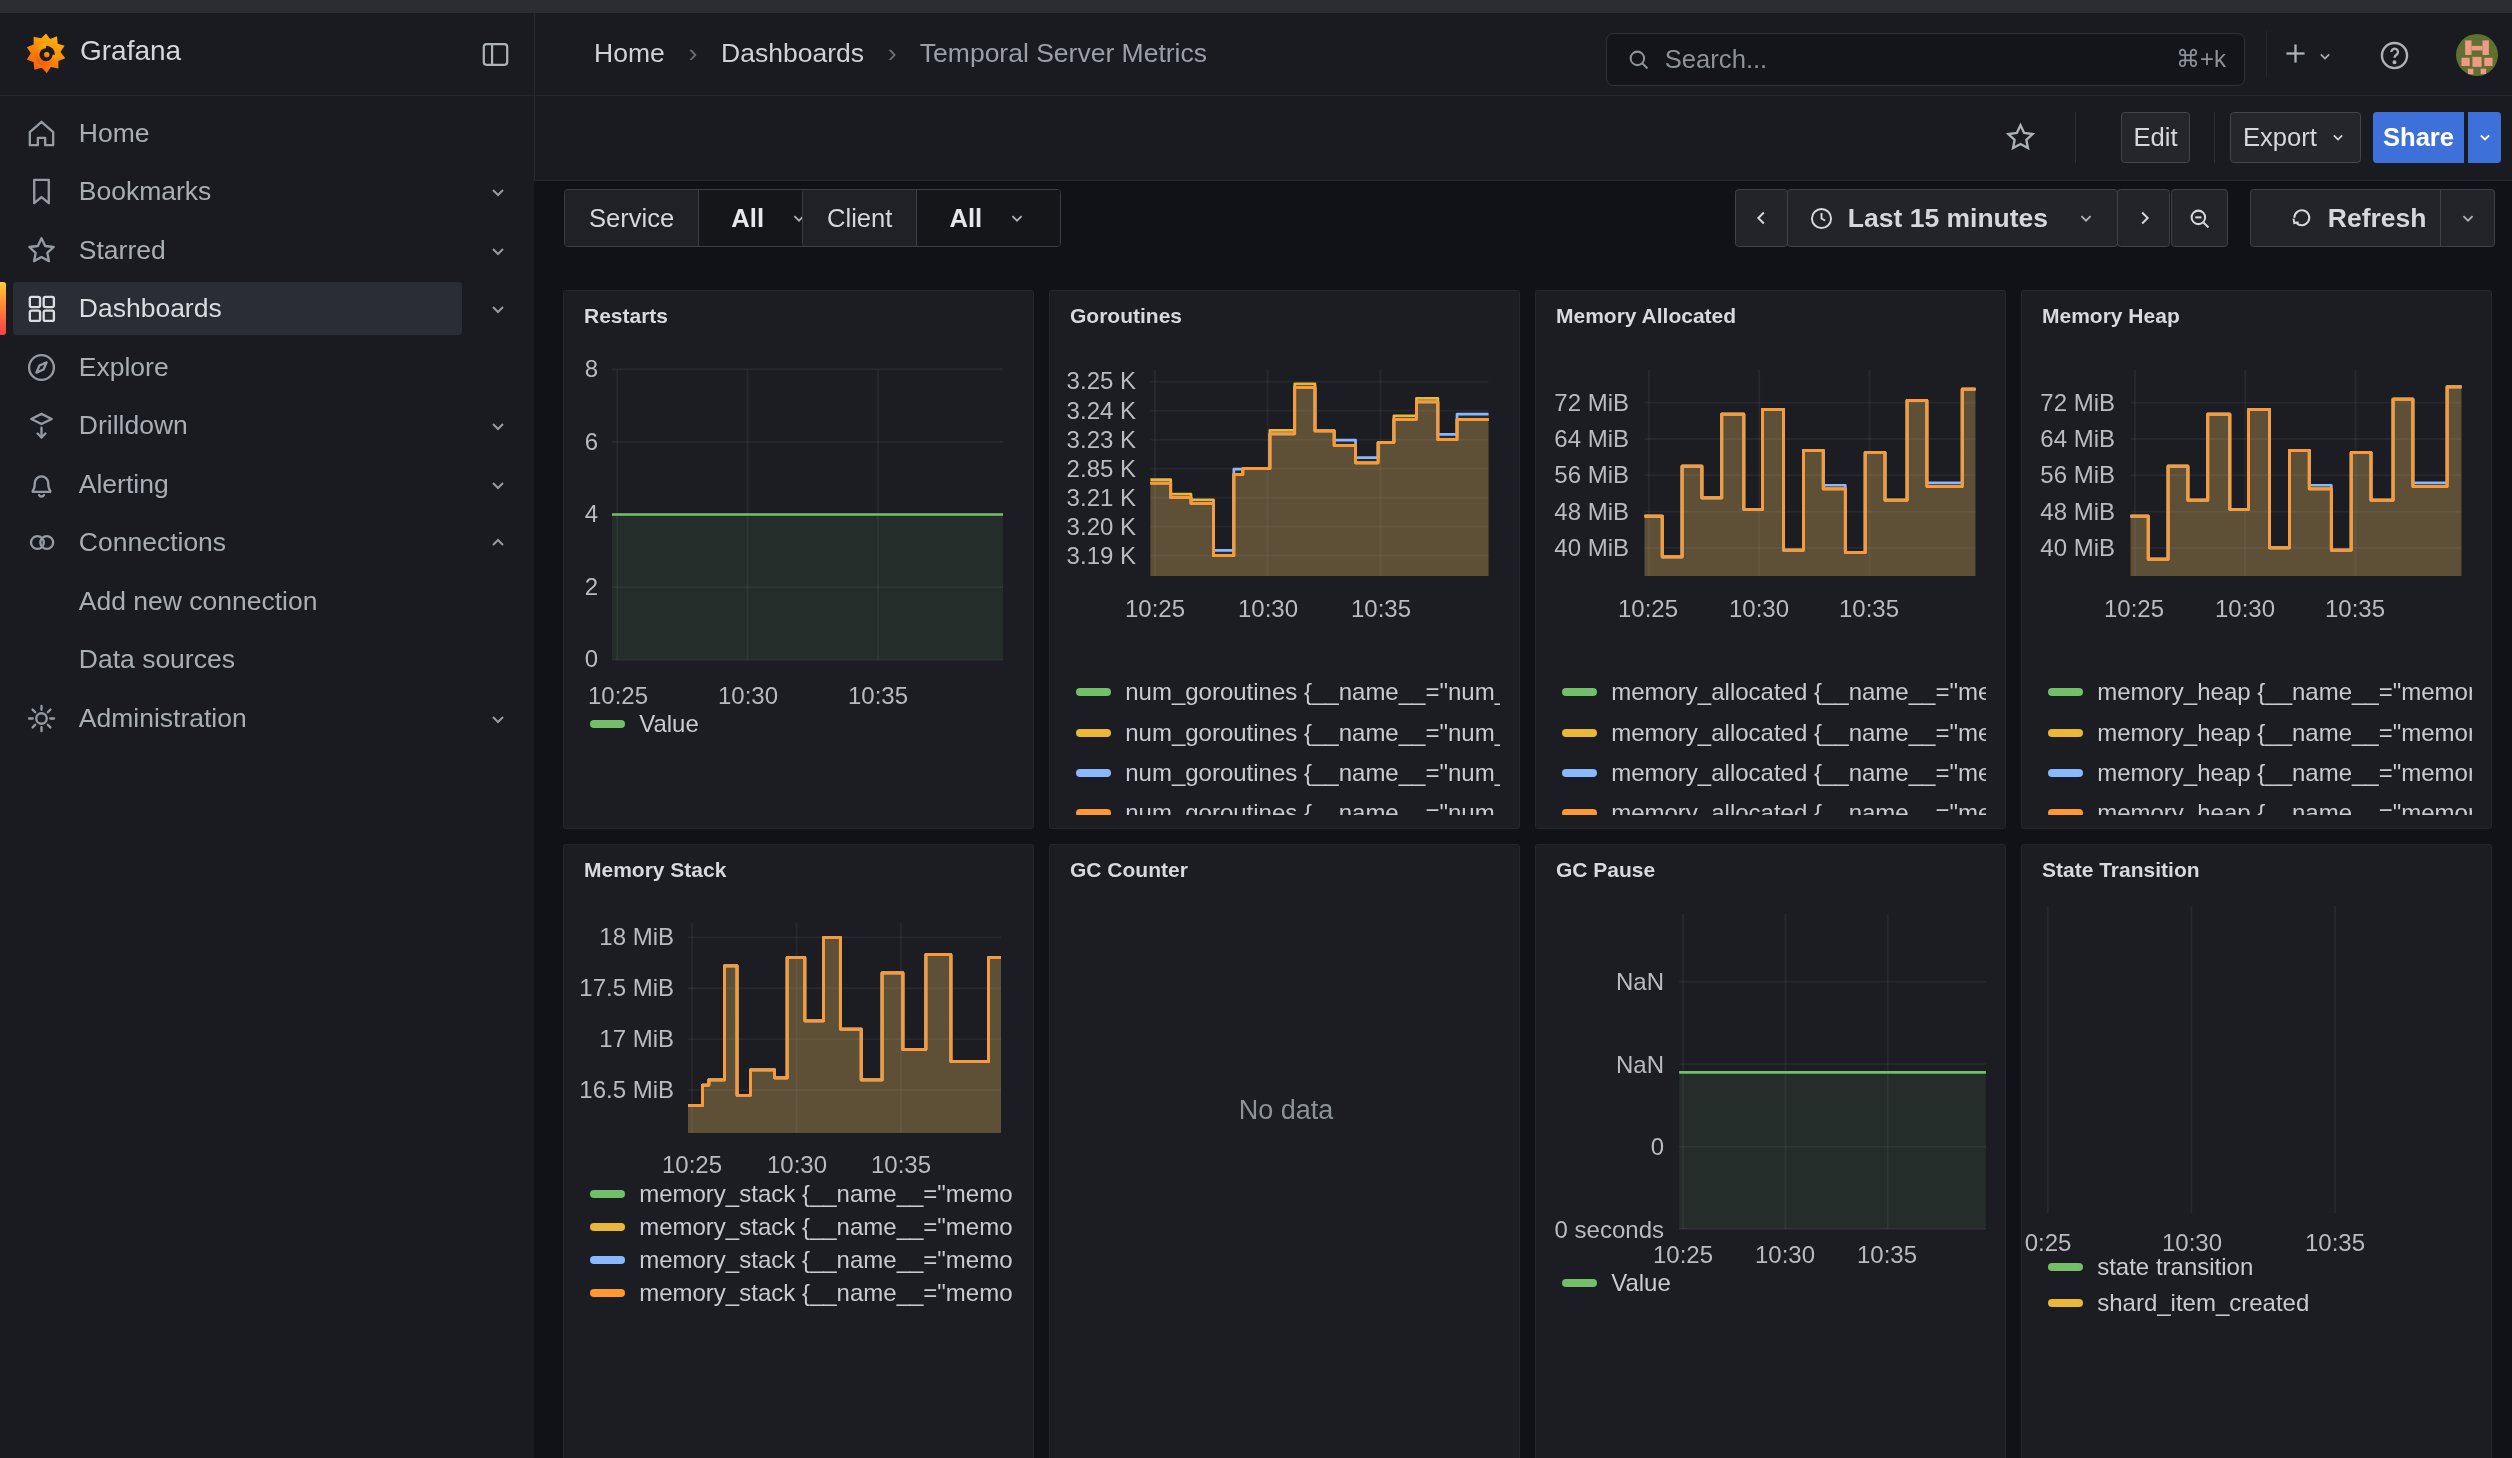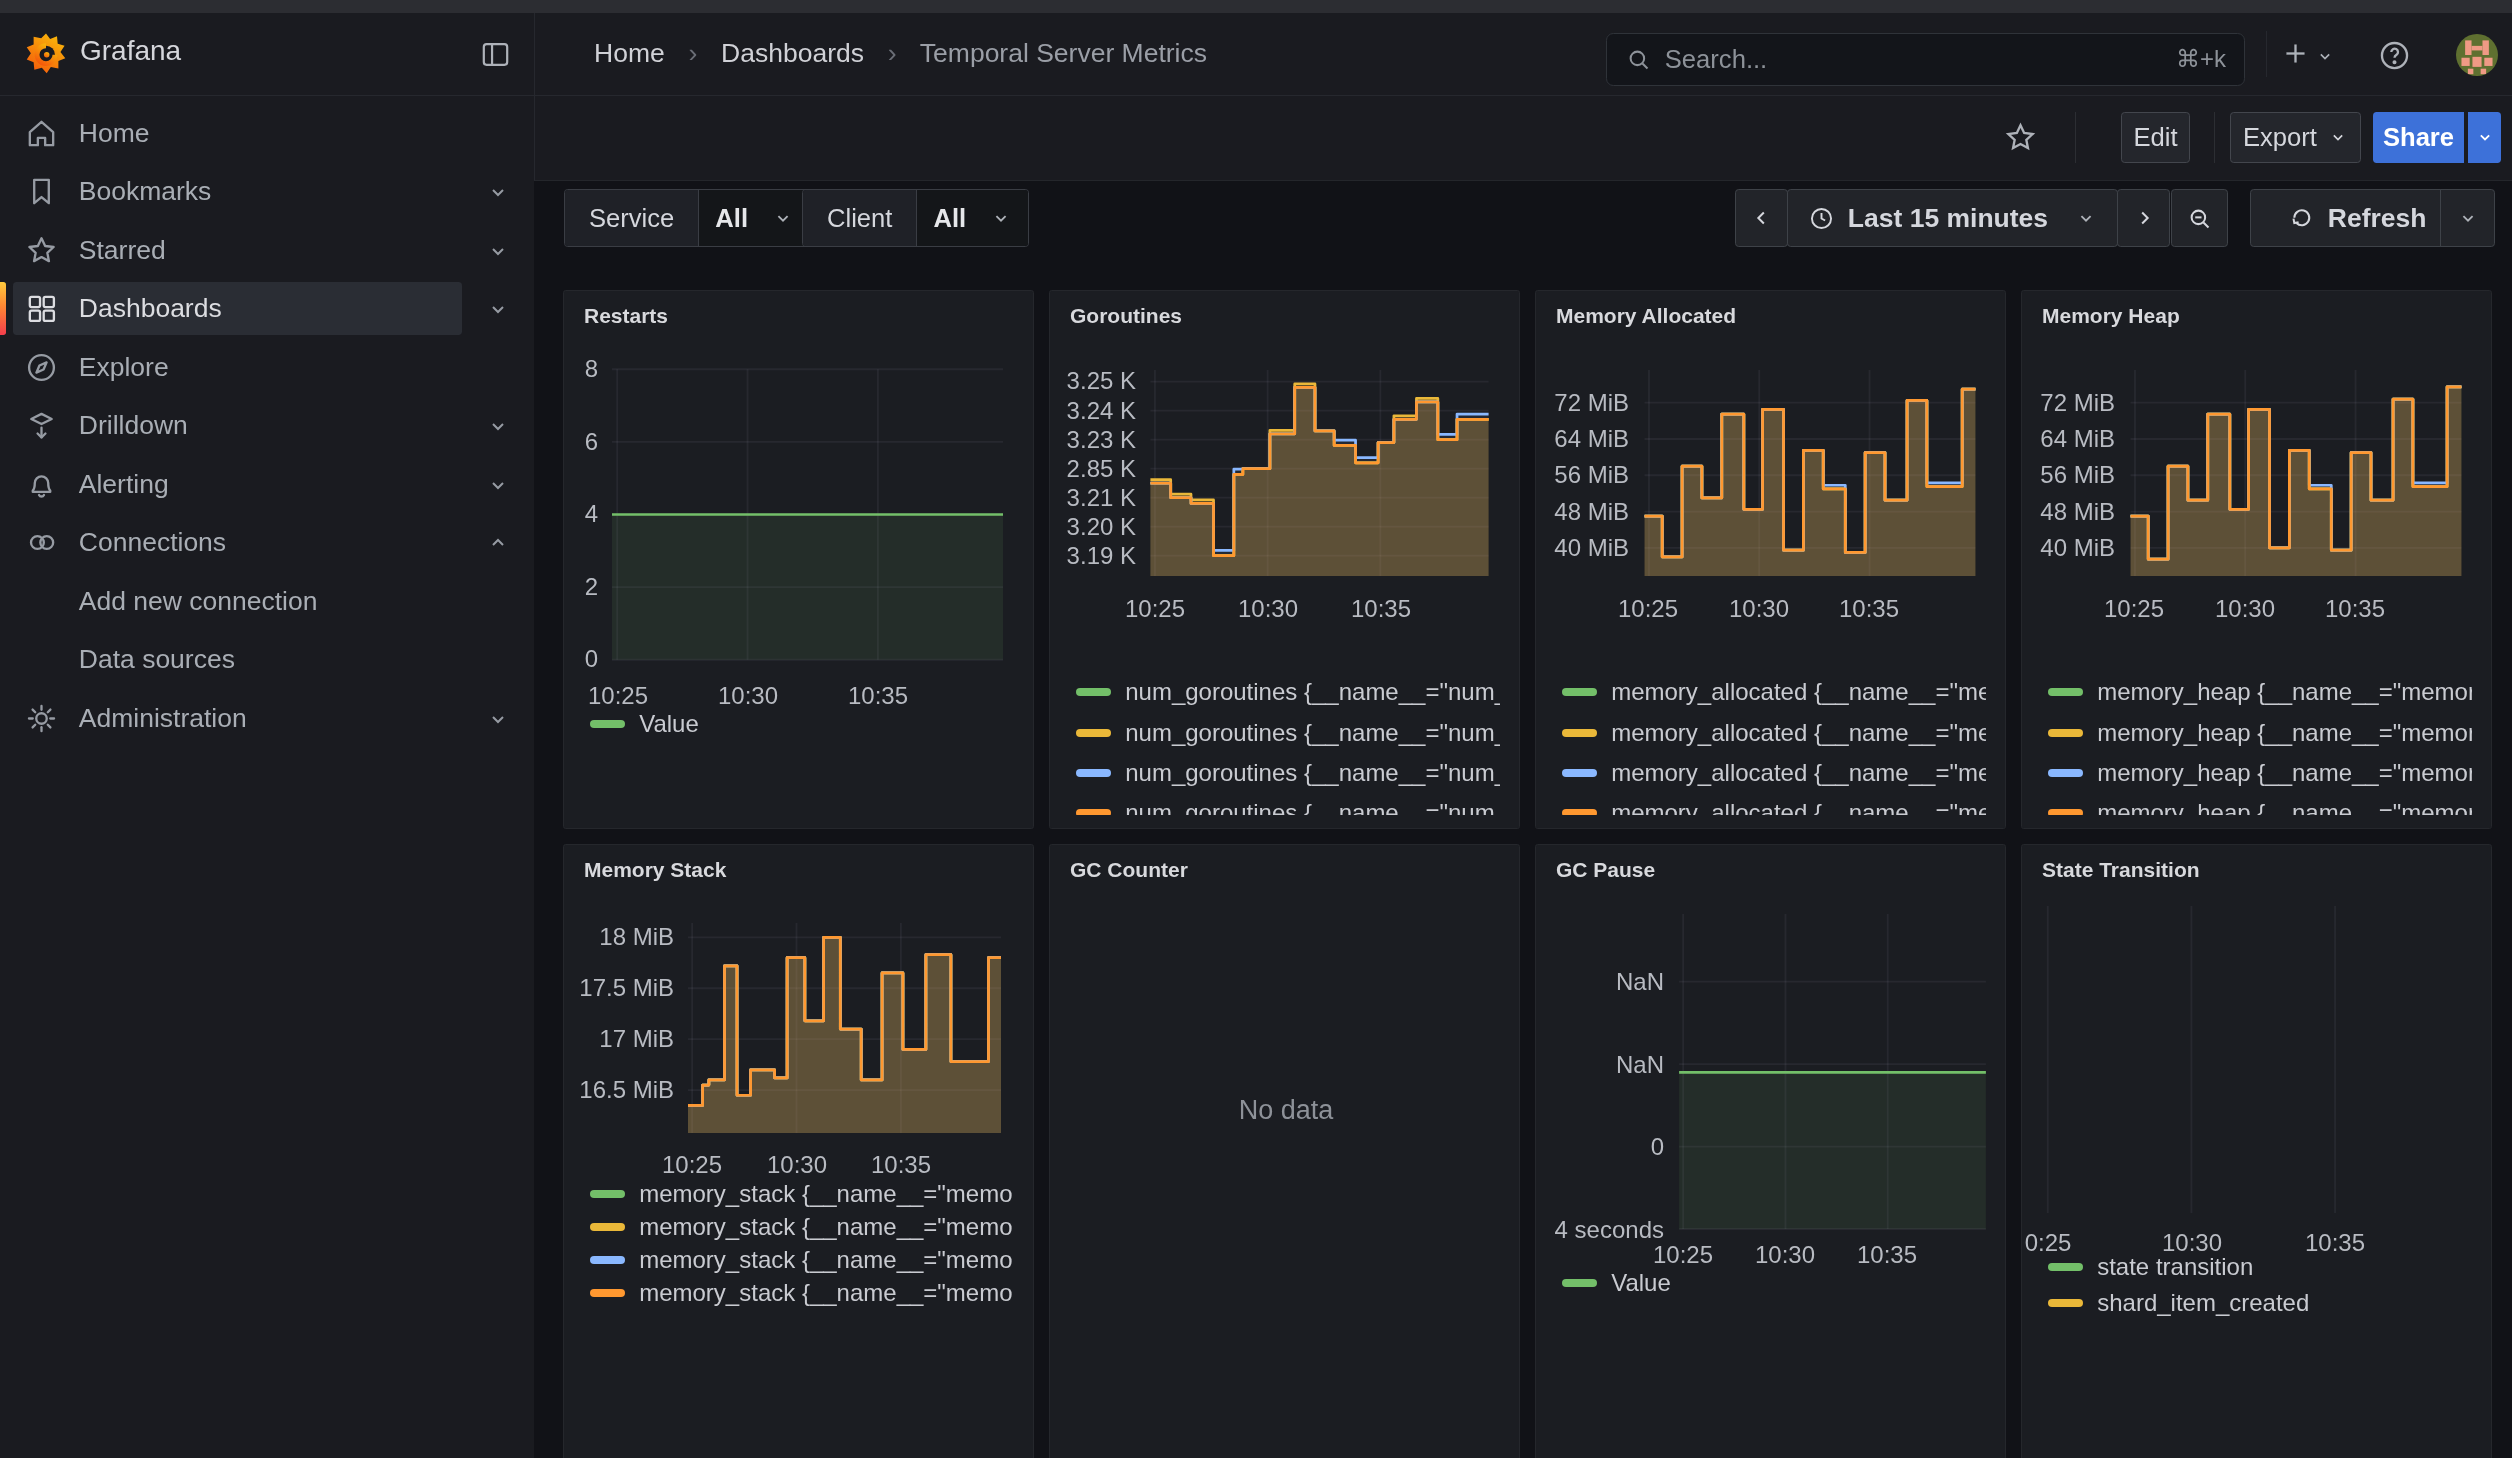--- a/index.html
+++ b/index.html
@@ -23,21 +23,21 @@
   
   #toolbar{left:534px;top:96px;width:1978px;height:84px;background:#1a1b20;border-bottom:0.9px solid #24262b;}
   .tbtn{position:absolute;top:15.5px;height:51px;box-sizing:border-box;border:0.9px solid #43464d;background:#24262c;
         border-radius:3.7px;display:flex;align-items:center;justify-content:center;font-size:25.6px;color:#d5d7dd;gap:11px;}
   .tdiv{position:absolute;top:15.5px;width:0.9px;height:51px;background:#2c2e33;}
   .blue{background:#3D71D9;border:none;color:#ffffff;font-weight:bold;}
   
   #dash{left:534px;top:181px;width:1978px;height:1277px;background:#111217;}
   .varbox{position:absolute;top:8.2px;height:58px;display:flex;border:0.9px solid #3a3d44;border-radius:3.7px;box-sizing:border-box;overflow:hidden;}
   .varlabel{background:#1f2127;display:flex;align-items:center;padding:0 24px;font-size:25.6px;color:#d5d7dd;border-right:0.9px solid #3a3d44;}
-  .varvalue{background:#141619;display:flex;align-items:center;padding:0 16px;font-size:25.6px;color:#e6e7ea;gap:24px;font-weight:bold;}
+  .varvalue{background:#141619;display:flex;align-items:center;padding:0 32px;font-size:25.6px;color:#e6e7ea;gap:24px;font-weight:bold;}
   .tctl{position:absolute;top:8.2px;height:58px;box-sizing:border-box;background:#222429;border:0.9px solid #3e4248;
         border-radius:3.7px;display:flex;align-items:center;justify-content:center;color:#d5d7dd;font-size:26.5px;gap:12.8px;}
   
   #sidebar{left:0;top:96px;width:534px;height:1362px;background:#1a1b20;border-right:0.9px solid #26282e;}
   .sitem{position:absolute;left:12.8px;width:449px;height:53px;border-radius:3.7px;display:flex;align-items:center;}
   .sitem .lab{font-size:26.5px;color:#a9aeb5;margin-left:20px;}
   .sitem.active{background:#2a2d34;}
   .sitem.active .lab{color:#dcdde1;}
   .sicon{width:35px;height:35px;margin-left:11px;flex:none;}
   .schev{position:absolute;left:479px;width:37px;height:53px;display:flex;align-items:center;justify-content:center;}
@@ -551,21 +551,21 @@
           <line x1="0" y1="345" x2="336" y2="345" stroke="rgba(204,204,220,0.07)" stroke-width="2"></line>
           <line x1="0" y1="254.68586387434556" x2="336" y2="254.68586387434556" stroke="rgba(204,204,220,0.07)" stroke-width="2"></line>
           <line x1="0" y1="164.37172774869111" x2="336" y2="164.37172774869111" stroke="rgba(204,204,220,0.07)" stroke-width="2"></line>
           <line x1="0" y1="74.05759162303661" x2="336" y2="74.05759162303661" stroke="rgba(204,204,220,0.07)" stroke-width="2"></line>
           <line x1="4.48" y1="0" x2="4.48" y2="345" stroke="rgba(204,204,220,0.07)" stroke-width="2"></line>
           <line x1="116.48" y1="0" x2="116.48" y2="345" stroke="rgba(204,204,220,0.07)" stroke-width="2"></line>
           <line x1="228.48" y1="0" x2="228.48" y2="345" stroke="rgba(204,204,220,0.07)" stroke-width="2"></line>
           <path d="M0 173.40314136125653 H336 V345 H0 Z" fill="rgba(115,191,105,0.10)" stroke="none"></path>
           <path d="M0 173.40314136125653 H336" fill="none" stroke="#73BF69" stroke-width="3" stroke-linejoin="round"></path>
         </svg>
-        <div class="ylab" style="left: 0px; width: 128px; top: 371px;">4 seconds</div>
+        <div class="ylab" style="left: 0px; width: 128px; top: 371px;">0 seconds</div>
         <div class="ylab" style="left: 0px; width: 128px; top: 288px;">0</div>
         <div class="ylab" style="left: 0px; width: 128px; top: 206px;">NaN</div>
         <div class="ylab" style="left: 0px; width: 128px; top: 123px;">NaN</div>
         <div class="xlab" style="left: 147px; top: 396px;">10:25</div>
         <div class="xlab" style="left: 249px; top: 396px;">10:30</div>
         <div class="xlab" style="left: 351px; top: 396px;">10:35</div>
         <div class="lrow" style="left: 25.6px; top: 424px; width: 424px;">
           <div class="lswatch" style="background: rgb(115, 191, 105);"></div>
           <div class="llabel">Value</div>
         </div>

